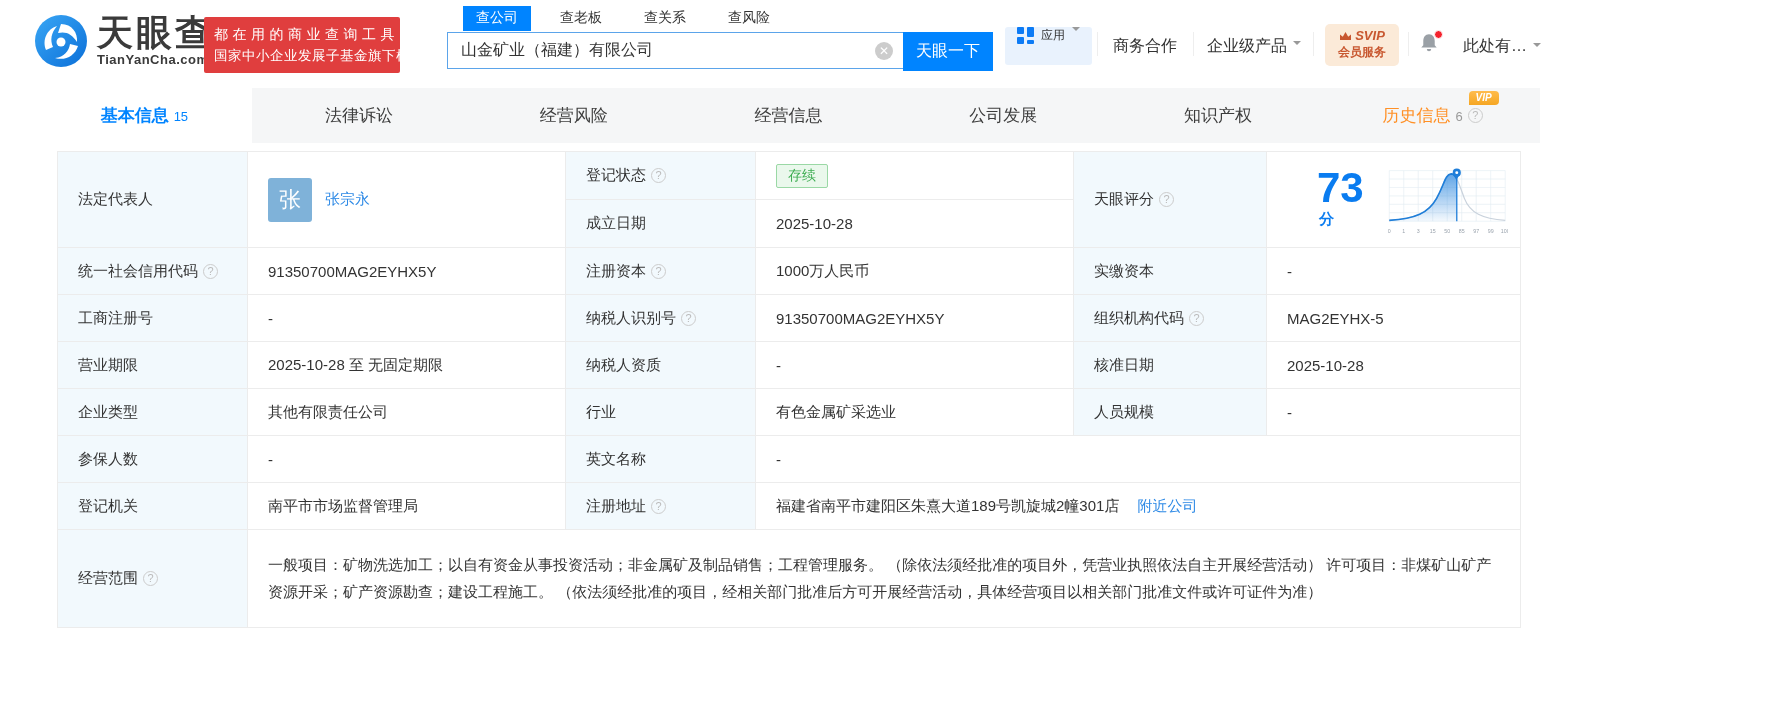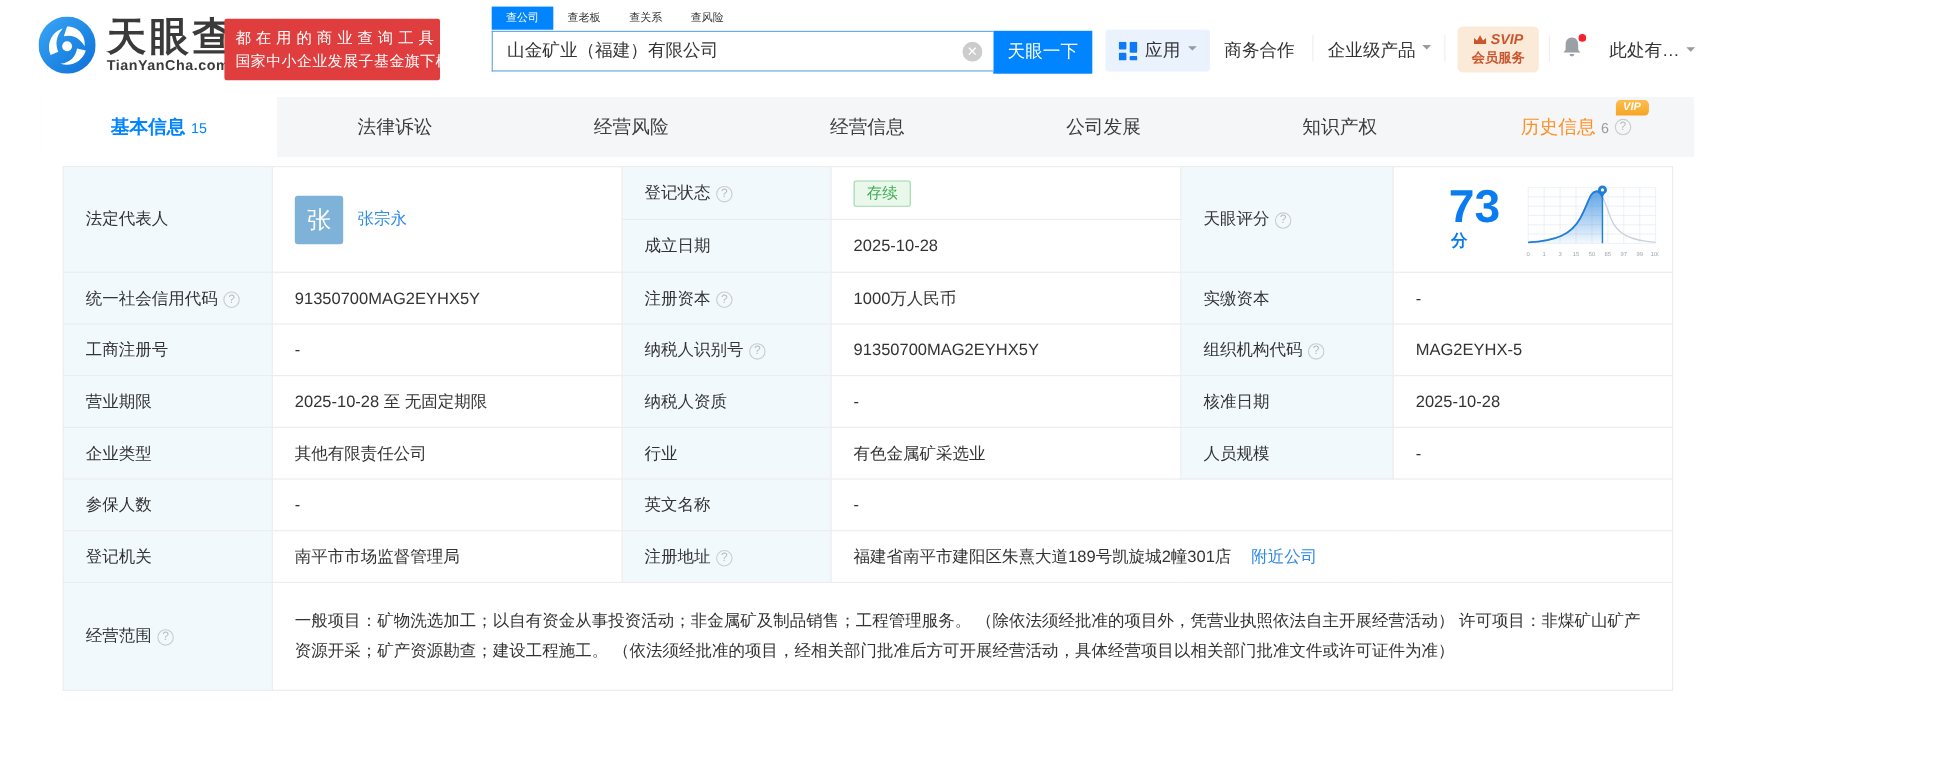--- a/index.html
+++ b/index.html
@@ -11,33 +11,33 @@
   .logo { position:absolute; left:35px; top:14px; display:flex; align-items:center; gap:10px; cursor:pointer; }
   .logo-txt .cn { font-size:36px; font-weight:bold; color:#3a3a3a; letter-spacing:3px; line-height:38px; }
   .logo-txt .en { font-size:13px; font-weight:bold; color:#3a3a3a; letter-spacing:.5px; }
   .slogan { position:absolute; left:204px; top:17px; width:196px; height:56px; background:#e03e3e;
     color:#fff; border-radius:2px; padding:7px 10px 0 10px; }
   .slogan .l1 { font-size:14px; letter-spacing:4.5px; line-height:21px; white-space:nowrap; }
   .slogan .l2 { font-size:13.5px; letter-spacing:.5px; line-height:21px; white-space:nowrap; }
 
   .search { position:absolute; left:447px; top:6px; }
   .stabs { display:flex; }
-  .stab { font-size:10px; padding:3px 13px 4px; color:#333; cursor:pointer; }
+  .stab { font-size:14px; padding:3px 13px 4px; color:#333; cursor:pointer;margin-left:16px; }
   .stab.active { background:#0084ff; color:#fff; }
   .sbox { display:flex; margin-top:1px; }
   .sinput-wrap { position:relative; }
   .sinput { width:456px; height:37px; border:1px solid #5ba4ea; border-right:none; outline:none;
     font-size:16px; color:#333; padding:0 36px 0 13px; font-family:inherit; }
   .clear-ic { position:absolute; right:10px; top:10px; width:18px; height:18px; border-radius:50%;
     background:#ccc; color:#fff; font-size:12px; line-height:18px; text-align:center; cursor:pointer; }
   .sbtn { width:90px; height:39px; background:#0084ff; color:#fff; border:none; font-size:16px;
     cursor:pointer; font-family:inherit; }
 
   .apps { position:absolute; left:1005px; top:27px; height:38px; background:#e9f2fd; border-radius:3px;
-    display:flex; align-items:center; padding:0 12px; gap:7px; cursor:pointer; font-size:16px; color:#333; }
+    display:flex; align-items:flex-start; padding:0 12px; gap:7px; cursor:pointer; font-size:12px; color:#333; }
   .navitem { position:absolute; top:36px; font-size:16px; color:#333; cursor:pointer; white-space:nowrap; }
   .nav-biz { left:1113px; }
   .nav-ent { left:1207px; }
   .nav-user { left:1463px; display:flex; align-items:center; }
   .caret { display:inline-block; width:0; height:0; border:4px solid transparent; border-top-color:#999;
     margin-left:6px; vertical-align:2px; }
   .vline { position:absolute; top:32px; width:1px; height:24px; background:#eee; }
   .svip { position:absolute; left:1325px; top:24px; width:74px; height:42px; background:#fbead8;
     border-radius:5px; text-align:center; color:#c8572f; cursor:pointer; padding-top:4px; }
   .svip .s1 { font-size:13px; font-weight:bold; font-style:italic; line-height:16px;

